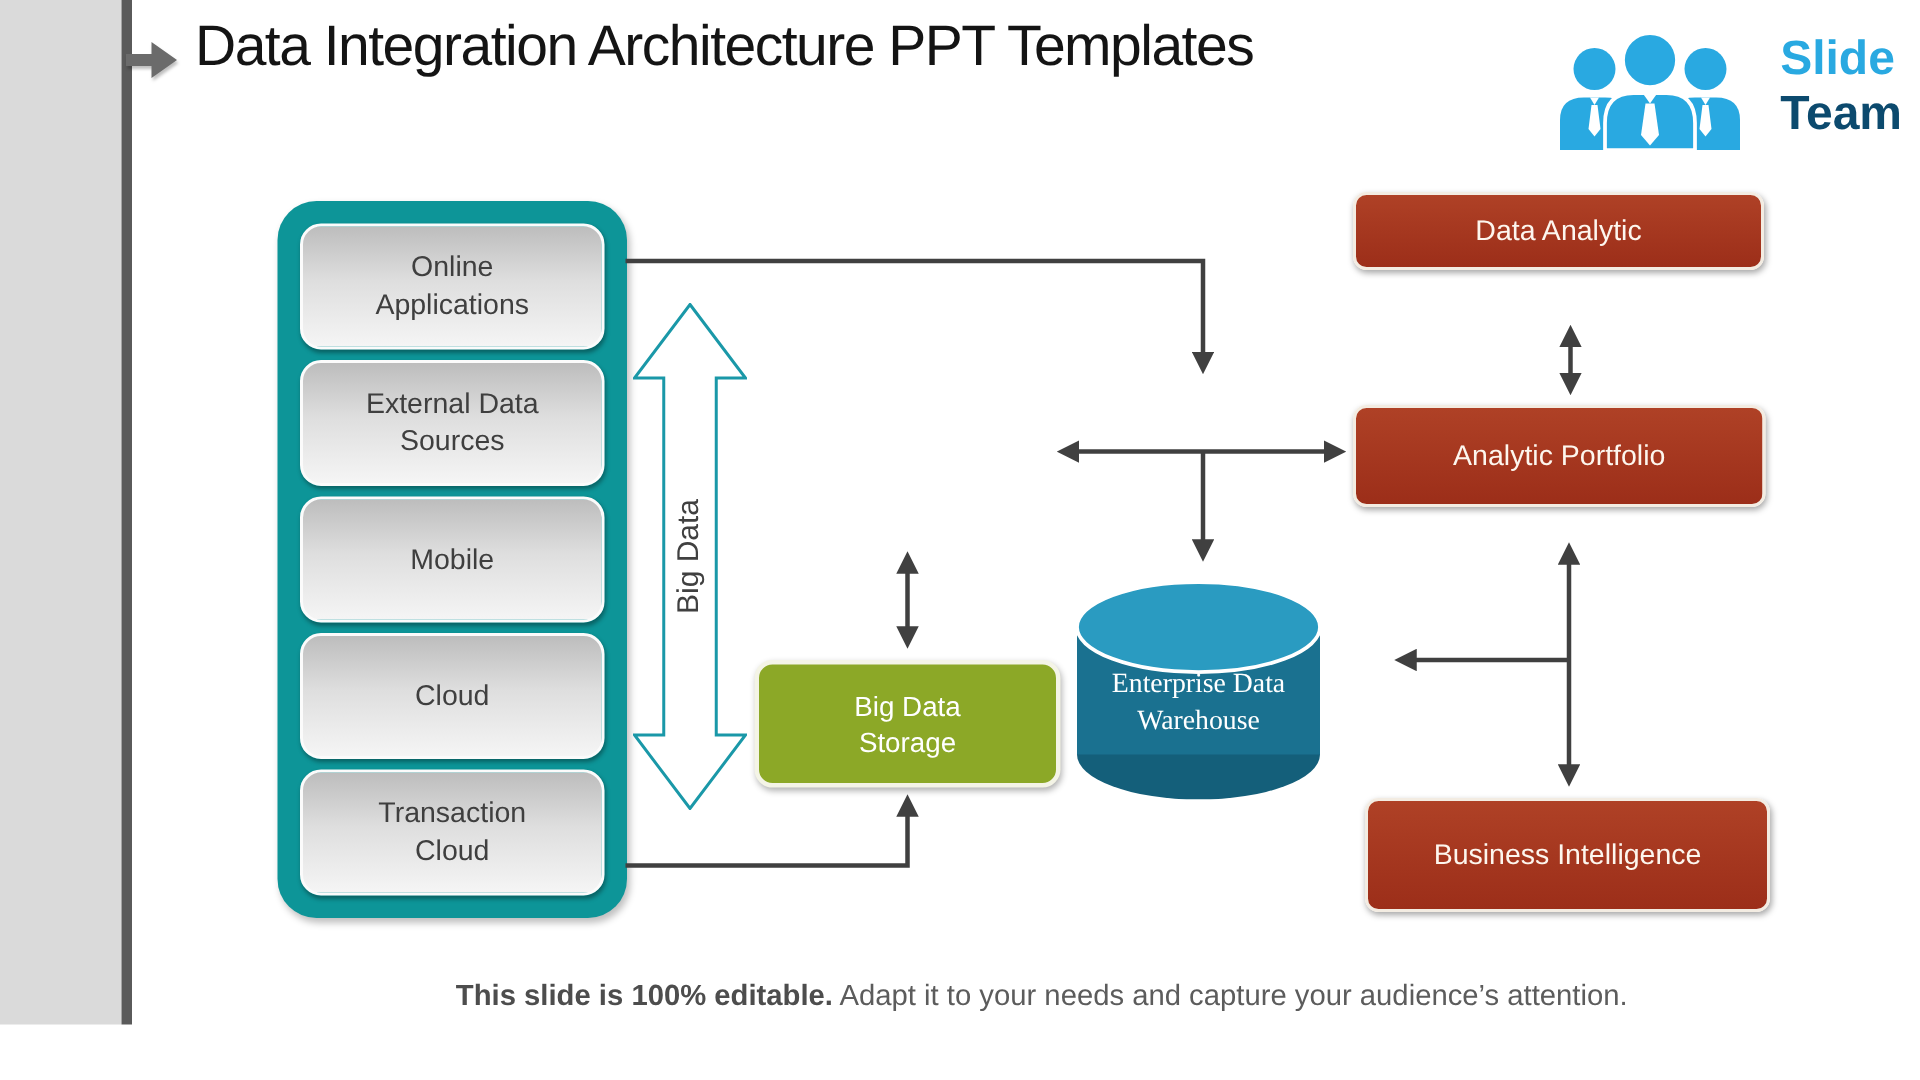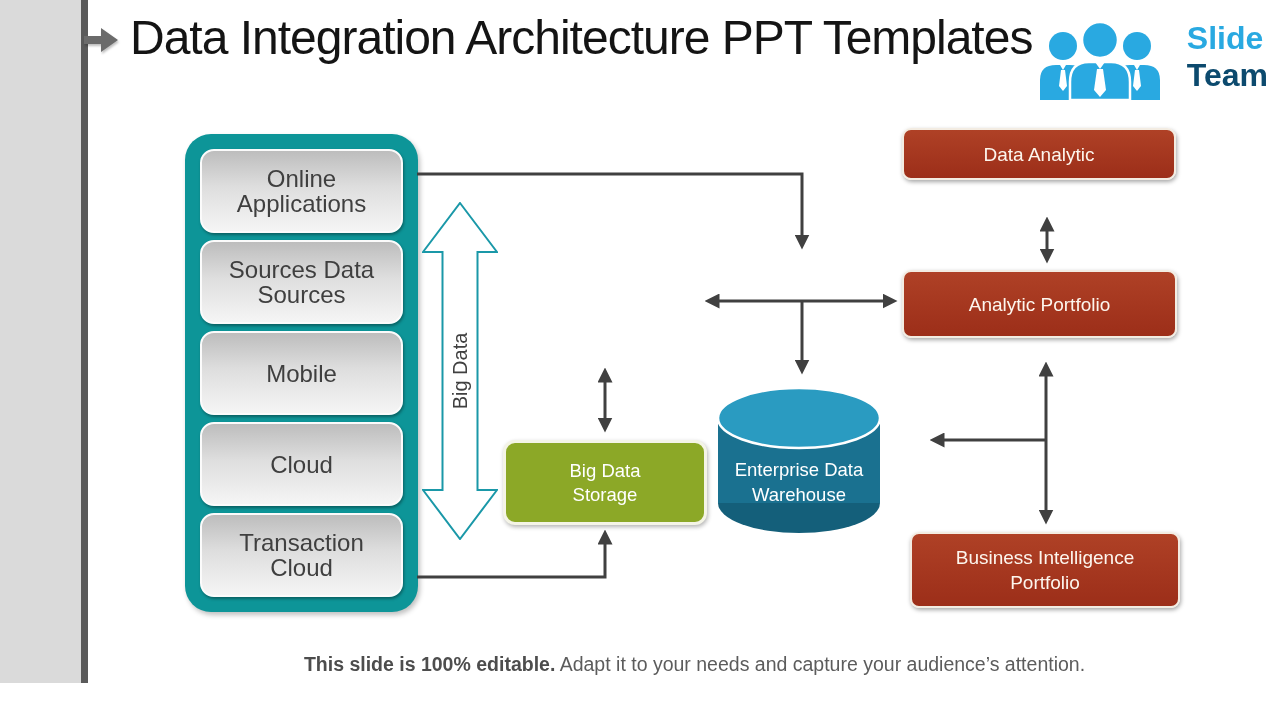--- a/index.html
+++ b/index.html
@@ -7,42 +7,42 @@
     position:relative;width:1280px;height:720px;overflow:hidden;background:#ffffff;
     font-family:"Liberation Sans","DejaVu Sans",sans-serif;
   }
   
   .left-strip{position:absolute;left:0;top:0;width:81px;height:683px;background:#dadada;}
   .left-strip-line{position:absolute;left:81px;top:0;width:7px;height:683px;background:#5a5a5a;}
 
   
   .title-bullet{position:absolute;left:84px;top:27px;filter:drop-shadow(1px 2px 1px rgba(0,0,0,.25));}
   .page-title{
-    position:absolute;left:130px;top:10px;margin:0;font-size:48px;font-weight:400;
+    position:absolute;left:130px;top:10px;margin:0;font-size:38px;font-weight:400;
     letter-spacing:-1px;color:#141414;white-space:nowrap;z-index:1;
   }
 
   
   .logo{position:absolute;right:12px;top:20px;display:flex;align-items:flex-start;z-index:2;}
   .logo-text{margin-left:24px;line-height:37px;font-weight:700;font-size:32px;}
   .logo-slide{display:block;color:#29a9e1;}
   .logo-team{display:block;color:#0c4a6e;}
 
   
   .sources-panel{
     position:absolute;left:185px;top:134px;width:233px;height:478px;background:#0d9598;
     border-radius:26px;box-sizing:border-box;padding:15px;display:flex;flex-direction:column;gap:7px;
     box-shadow:2px 3px 5px rgba(0,0,0,.25);
   }
   .source-box{
     flex:1;border-radius:14px;border:2px solid #fbfbfb;box-sizing:border-box;
     background:linear-gradient(180deg,#bdbdbd 0%,#dedede 45%,#f5f5f5 100%);
     box-shadow:1px 2px 3px rgba(0,0,0,.35);
     display:flex;align-items:center;justify-content:center;text-align:center;
-    color:#3f3f3f;font-size:24px;line-height:25px;
+    color:#3f3f3f;font-size:19px;line-height:25px;
   }
   .src-line{display:block;}
 
   
   .bigdata-arrow{position:absolute;left:422px;top:202px;width:76px;height:338px;}
   .bigdata-label{
     position:absolute;left:50%;top:50%;transform:translate(-50%,-50%) rotate(-90deg);
     white-space:nowrap;font-size:20px;color:#404040;
   }
 
@@ -128,21 +128,21 @@
 
   <div class="sources-panel">
     <div class="source-box">
       <span>
           <span class="src-line">Online</span>
           <span class="src-line">Applications</span>
         </span>
     </div>
     <div class="source-box">
       <span>
-          <span class="src-line">Sources Data</span>
+          <span class="src-line">External Data</span>
           <span class="src-line">Sources</span>
         </span>
     </div>
     <div class="source-box">
       <span>
           <span class="src-line">Mobile</span>
           <span class="src-line"></span>
         </span>
     </div>
     <div class="source-box">
@@ -166,21 +166,21 @@
     <div class="bigdata-label">Big Data</div>
   </div>
 
 
   <div class="cylinder" style="left:718px;top:388px;width:162px;height:145px;">
     <svg width="162" height="145" viewBox="0 0 162 145">
       <ellipse cx="81" cy="115" rx="81" ry="30" fill="#145f7a"></ellipse>
       <rect x="0" y="30" width="162" height="85" fill="#1a7190"></rect>
       <ellipse cx="81" cy="30" rx="81" ry="30" fill="#2a9bc1" stroke="#ffffff" stroke-width="2.5"></ellipse>
     </svg>
-    <div class="cyl-label" style="top:69px;font-size:18.5px;">
+    <div class="cyl-label" style="top:56px;font-size:18.5px;font-family:Liberation Serif, serif;">
       <span class="cyl-line">Enterprise Data</span>
       <span class="cyl-line">Warehouse</span>
     </div>
   </div>
 
   <div class="green-box">
     <span>
       <span class="box-line">Big Data</span>
       <span class="box-line">Storage</span>
     </span>
@@ -192,21 +192,20 @@
     </span>
   </div>
   <div class="red-box red-portfolio">
     <span>
       <span class="box-line">Analytic Portfolio</span>
     </span>
   </div>
   <div class="red-box red-bi">
     <span>
       <span class="box-line">Business Intelligence</span>
-      <span class="box-line">Portfolio</span>
     </span>
   </div>
 
   <svg class="connectors" viewBox="0 0 1280 720">
     <defs>
       <marker id="ah" viewBox="0 0 10 10" refX="7" refY="5" markerWidth="5" markerHeight="5" orient="auto-start-reverse">
         <path d="M0,0 L10,5 L0,10 Z" fill="#404040"></path>
       </marker>
     </defs>
     <g stroke="#404040" stroke-width="3" fill="none">

